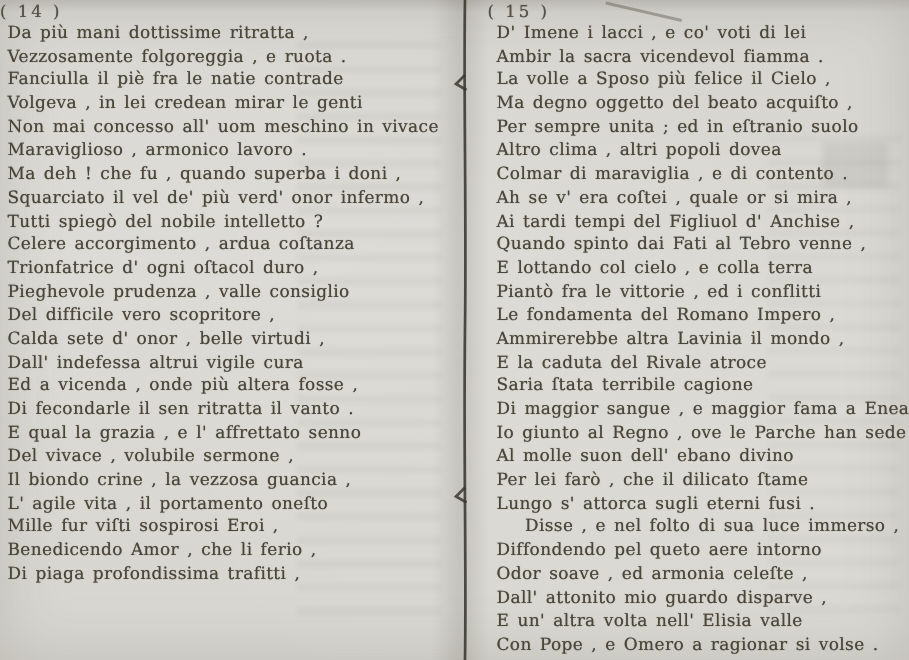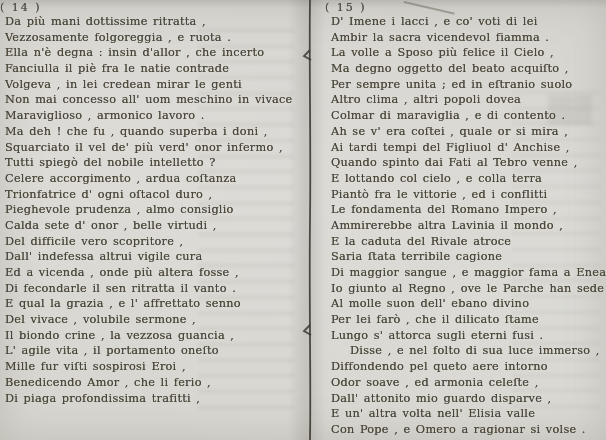--- a/index.html
+++ b/index.html
@@ -87,33 +87,32 @@
   <div class="ghost ghost-left"></div>
   <div class="ghost ghost-right"></div>
   <div class="ghost ghost-right-top"></div>
   <div class="pen-stroke"></div>
 
   <div class="page page-left">
     <div class="pagenum">( 14 )</div>
     <div class="lines">
       <div class="line">Da più mani dottissime ritratta ,</div>
       <div class="line">Vezzosamente folgoreggia , e ruota .</div>
-      <div class="line">Ella n'è degna : insin d'allor , che incerto</div>
       <div class="line">Fanciulla il piè fra le natie contrade</div>
       <div class="line">Volgeva , in lei credean mirar le genti</div>
       <div class="line">Non mai concesso all' uom meschino in vivace</div>
       <div class="line">Maraviglioso , armonico lavoro .</div>
       <div class="line">Ma deh ! che fu , quando superba i doni ,</div>
       <div class="line">Squarciato il vel de' più verd' onor infermo ,</div>
       <div class="line">Tutti spiegò del nobile intelletto ?</div>
       <div class="line">Celere accorgimento , ardua coſtanza</div>
       <div class="line">Trionfatrice d' ogni oſtacol duro ,</div>
-      <div class="line">Pieghevole prudenza , almo consiglio</div>
+      <div class="line">Pieghevole prudenza , valle consiglio</div>
+      <div class="line">Del difficile vero scopritore ,</div>
       <div class="line">Calda sete d' onor , belle virtudi ,</div>
-      <div class="line">Del difficile vero scopritore ,</div>
       <div class="line">Dall' indefessa altrui vigile cura</div>
       <div class="line">Ed a vicenda , onde più altera fosse ,</div>
       <div class="line">Di fecondarle il sen ritratta il vanto .</div>
       <div class="line">E qual la grazia , e l' affrettato senno</div>
       <div class="line">Del vivace , volubile sermone ,</div>
       <div class="line">Il biondo crine , la vezzosa guancia ,</div>
       <div class="line">L' agile vita , il portamento oneſto</div>
       <div class="line">Mille fur viſti sospirosi Eroi ,</div>
       <div class="line">Benedicendo Amor , che li ferio ,</div>
       <div class="line">Di piaga profondissima trafitti ,</div>

